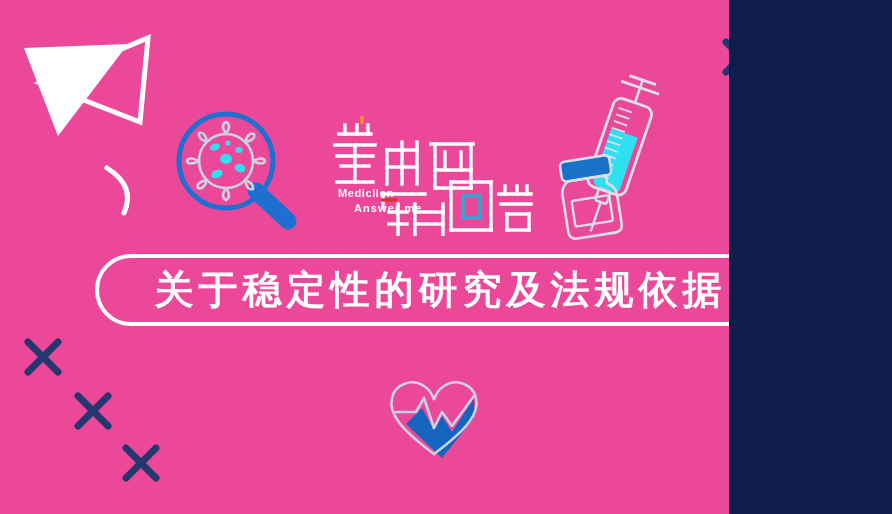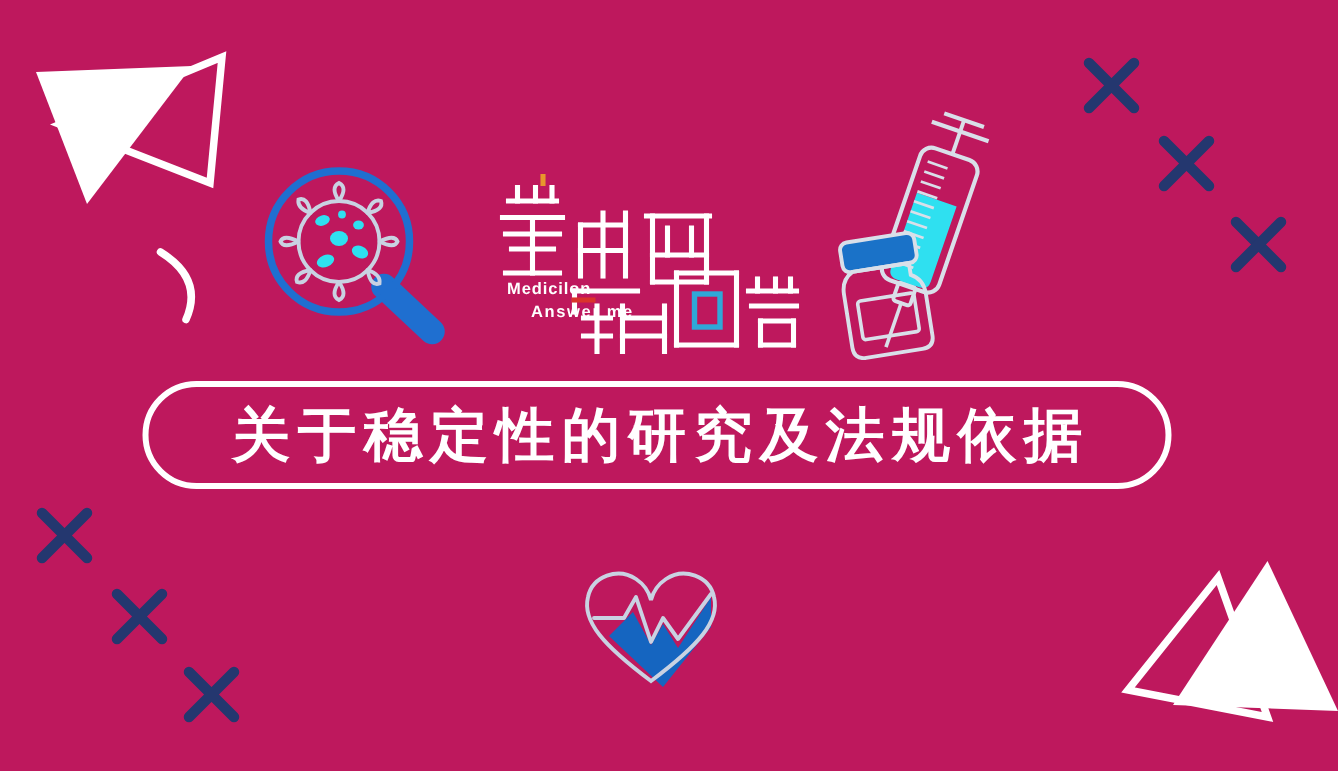--- a/index.html
+++ b/index.html
@@ -5,24 +5,24 @@
   html, body {
     margin: 0;
     padding: 0;
     background: #0f1d4d;
   }
   body {
     font-family: "Liberation Sans", sans-serif;
   }
   #banner {
     position: relative;
-    width: 892px;
+    width: 729px;
     height: 514px;
     overflow: hidden;
-    background: #be185d;
+    background: #ec4899;
   }
   .layer {
     position: absolute;
     inset: 0;
     width: 892px;
     height: 514px;
   }
   
   #deco-svg { z-index: 1; }
   

